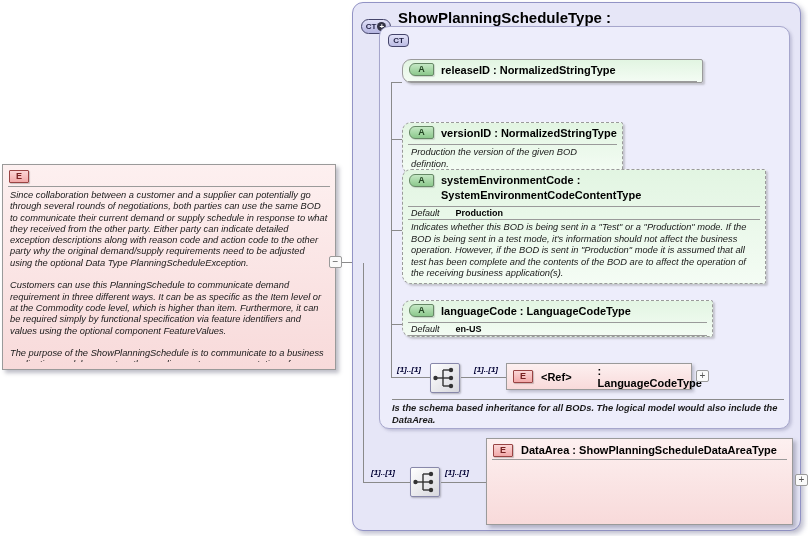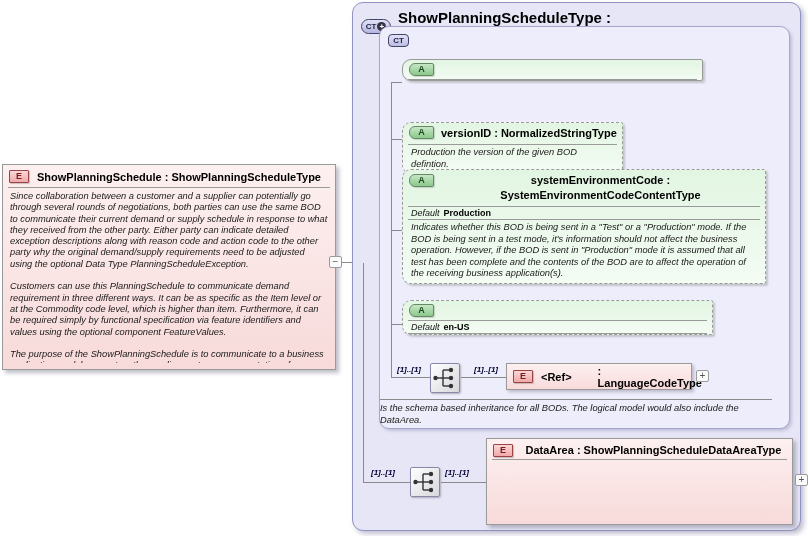--- a/index.html
+++ b/index.html
@@ -55,21 +55,21 @@
     position:absolute; box-sizing:border-box;
     background:linear-gradient(#fdf0f0,#f8dada); border:1px solid #9a9a9a;
     box-shadow:3px 3px 4px rgba(110,110,130,.45);
   }
   .el-header { display:flex; align-items:flex-start; gap:8px; padding:5px 6px 3px 6px; }
   .el-title  { font-size:11px; font-weight:bold; color:#000; line-height:14px; }
   .el-desc   {
     font-size:9.3px; font-style:italic; line-height:11.3px; color:#1a1a1a;
     padding:3px 7px 4px 7px; white-space:pre-line; overflow:hidden;
   }
-  .wrap { text-align:center; flex:1; }
+  .wrap { flex:1; }
   
   .panel {
     position:absolute; left:352px; top:2px; width:449px; height:529px; box-sizing:border-box;
     background:var(--panel-fill,#e6e6f7); border:1px solid var(--panel-border,#9293c5); border-radius:11px;
     box-shadow:3px 3px 5px rgba(100,100,140,.4);
   }
   .panel-header { position:absolute; left:8px; top:6px; display:flex; align-items:center; gap:7px; }
   .panel-title  { font-size:15px; font-weight:bold; color:#000; }
   .inner {
     position:absolute; left:26px; top:23px; width:411px; height:403px; box-sizing:border-box;
@@ -85,42 +85,41 @@
     box-shadow:2px 2px 2px rgba(120,120,120,.35);
   }
   .attr-box.optional { border-style:dashed; }
   .attr-title { display:flex; align-items:flex-start; gap:7px; padding:3px 5px 3px 6px; font-size:11px; font-weight:bold; line-height:15px; color:#000; }
   .attr-desc  { font-size:9.3px; font-style:italic; line-height:11.5px; color:#1a1a1a; padding:2px 6px 3px 8px; }
   .default-row {
     display:flex; align-items:baseline; border-top:1px solid #9a9a9a; border-bottom:1px solid #9a9a9a;
     margin:0 5px; padding:1px 3px; font-size:9px;
   }
   .default-label { font-style:italic; color:#111; }
-  .default-value { font-weight:bold; margin-left:4px; color:#000; }
+  .default-value { font-weight:bold; margin-left:16px; color:#000; }
   
   .ref-box {
     position:absolute; box-sizing:border-box; display:flex; align-items:center; gap:8px;
     padding:0 6px; background:linear-gradient(#fdf0f0,#f8dada); border:1px solid #9a9a9a;
     box-shadow:2px 2px 3px rgba(110,110,130,.4); font-size:11px; font-weight:bold;
   }
   .ref-type { margin-left:18px; }
   .annotation {
     position:absolute; border-top:1px solid #8a8a8a; padding-top:3px;
     font-size:9.3px; font-style:italic; line-height:11.5px; color:#1a1a1a;
   }
 </style>
 </head>
 <body>
 
 <div class="canvas">
 
   <div class="el-box" style="left:2px; top:164px; width:334px; height:206px;">
     <div class="el-header">
       <span class="icon-e">E</span>
-      <span class="el-title">ShowPlanningSchedule : ShowPlanningScheduleType</span>
     </div>
     <div class="sep"></div>
     <div class="el-desc" style="height:168px;">Since collaboration between a customer and a supplier can potentially go through several rounds of negotiations, both parties can use the same BOD to communicate their current demand or supply schedule in response to what they received from the other party.  Either party can indicate detailed exception descriptions along with reason code and action code to the other party why the original demand/supply requirements need to be adjusted using the optional Data Type PlanningScheduleException.
 
 Customers can use this PlanningSchedule to communicate demand requirement in three different ways.  It can be as specific as the Item level or at the Commodity code level, which is higher than item.  Furthermore, it can be required simply by functional specification via feature identifiers and values using the optional component FeatureValues.
 
 The purpose of the ShowPlanningSchedule is to communicate to a business application module or system the sending systems representation of PlanningSchedule information.  This request may be used as a response to a</div>
   </div>
 
   <div class="hline" style="left:336px; top:262px; width:42px;"></div>
@@ -146,20 +145,21 @@
       <div class="vline" style="left:11px; top:55px; height:295px;"></div>
       <div class="hline" style="left:11px; top:55px;  width:11px;"></div>
       <div class="hline" style="left:11px; top:112px; width:11px;"></div>
       <div class="hline" style="left:11px; top:203px; width:11px;"></div>
       <div class="hline" style="left:11px; top:297px; width:11px;"></div>
       <div class="hline" style="left:11px; top:350px; width:39px;"></div>
 
       <div class="attr-box" style="left:22px; top:32px; width:301px;">
         <div class="attr-title">
           <span class="icon-a">A</span>
+          <span>releaseID : NormalizedStringType</span>
         </div>
         <div class="sep"></div>
       </div>
 
       <div class="attr-box optional" style="left:22px; top:95px; width:221px;">
         <div class="attr-title">
           <span class="icon-a">A</span>
           <span>versionID : NormalizedStringType</span>
         </div>
         <div class="sep"></div>
@@ -174,20 +174,21 @@
         <div class="default-row">
           <span class="default-label">Default</span>
           <span class="default-value">Production</span>
         </div>
         <div class="attr-desc">Indicates whether this BOD is being sent in a "Test" or a "Production" mode. If the BOD is being sent in a test mode, it's information should not affect the business operation. However, if the BOD is sent in "Production" mode it is assumed that all test has been complete and the contents of the BOD are to affect the operation of the receiving business application(s).</div>
       </div>
 
       <div class="attr-box optional" style="left:22px; top:273px; width:311px;">
         <div class="attr-title">
           <span class="icon-a">A</span>
+          <span>languageCode : LanguageCodeType</span>
         </div>
         <div class="default-row">
           <span class="default-label">Default</span>
           <span class="default-value">en-US</span>
         </div>
       </div>
 
       <span class="card" style="left:17px; top:338px;">[1]..[1]</span>
       <div class="seq-box" style="left:50px; top:336px;">
         <svg width="28" height="26" viewBox="0 0 28 26">
@@ -205,21 +206,21 @@
       <div class="hline" style="left:81px; top:350px; width:45px;"></div>
       <span class="card" style="left:94px; top:338px;">[1]..[1]</span>
 
       <div class="ref-box" style="left:126px; top:336px; width:186px; height:27px;">
         <span class="icon-e">E</span>
         <span>&lt;Ref&gt;</span>
         <span class="ref-type">: LanguageCodeType</span>
       </div>
       <button class="mini-btn" style="left:316px; top:343px;">+</button>
 
-      <div class="annotation" style="left:0; top:372px; width:392px;">Is the schema based inheritance for all BODs. The logical model would also include the DataArea.</div>
+      <div class="annotation" style="left:12px; top:372px; width:392px;font-weight:bold;">Is the schema based inheritance for all BODs. The logical model would also include the DataArea.</div>
     </div>
 
     <div class="hline" style="left:10px; top:479px; width:47px;"></div>
     <span class="card" style="left:18px; top:465px;">[1]..[1]</span>
     <div class="seq-box" style="left:57px; top:464px;">
       <svg width="28" height="26" viewBox="0 0 28 26">
         <line x1="4.5" y1="13" x2="12" y2="13" stroke="#333" stroke-width="1.4"></line>
         <line x1="12" y1="5" x2="12" y2="21" stroke="#333" stroke-width="1.4"></line>
         <line x1="12" y1="5" x2="20" y2="5" stroke="#333" stroke-width="1.4"></line>
         <line x1="12" y1="13" x2="20" y2="13" stroke="#333" stroke-width="1.4"></line>

